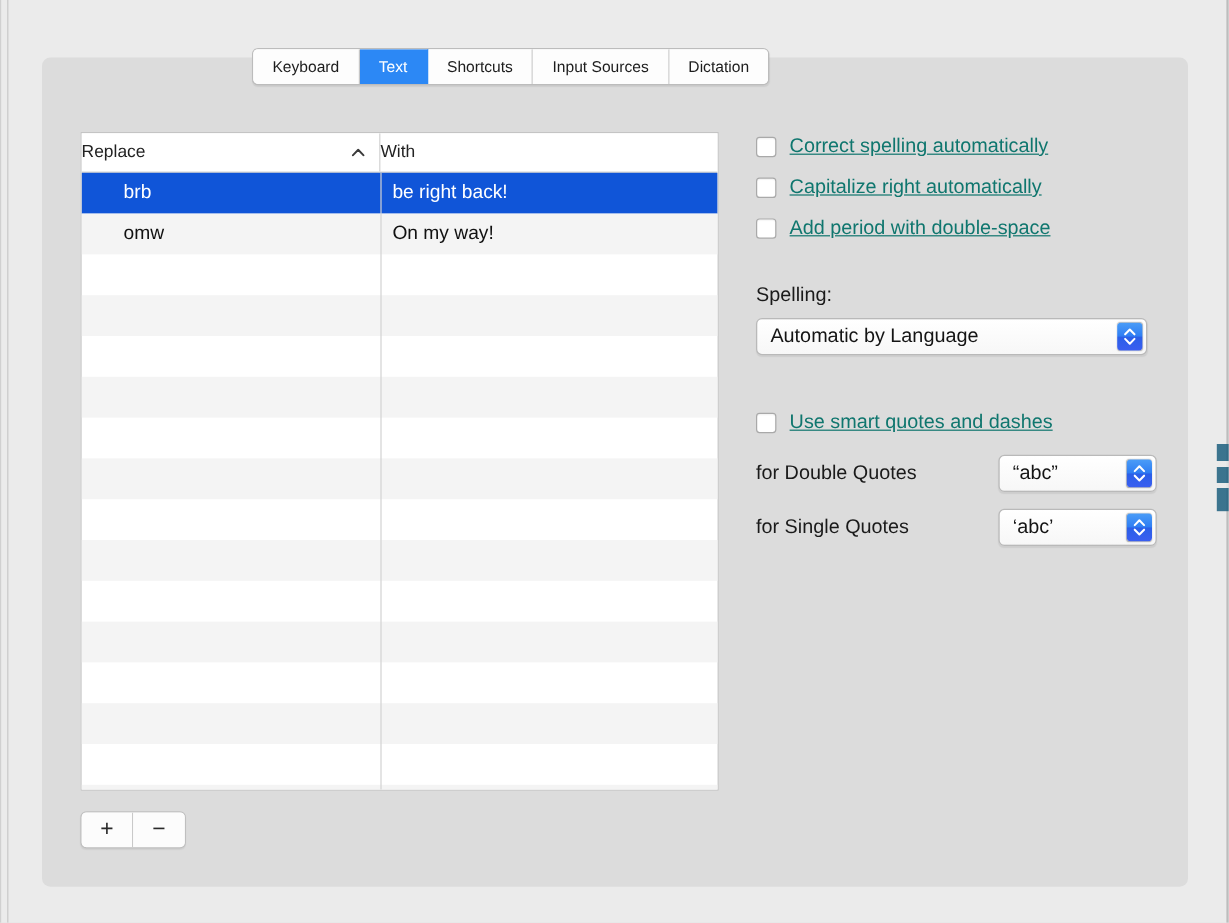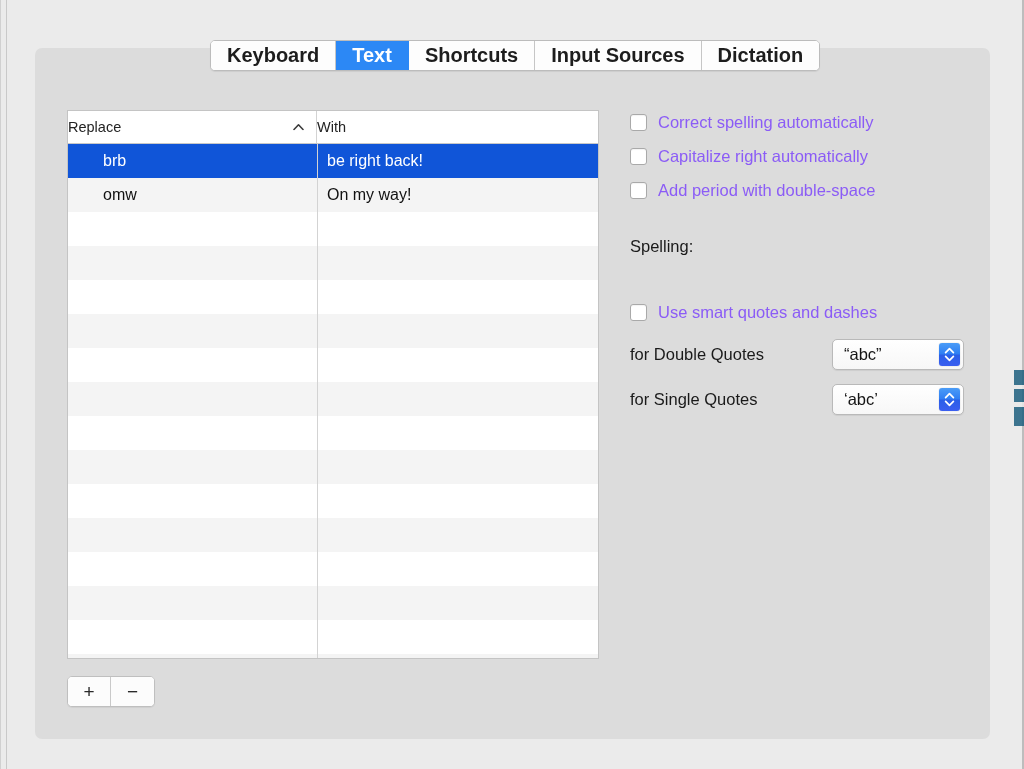--- a/index.html
+++ b/index.html
@@ -74,27 +74,26 @@
     border-radius: 5px;
     box-shadow: 0 1px 1px rgba(0,0,0,.07);
     overflow: hidden;
     z-index: 5;
   }
   .tab {
     display: flex;
     align-items: center;
     justify-content: center;
     padding: 0 16px;
-    font-size: 20px;
+    font-size: 13px;
     color: #1d1d1d;
     border-right: 1px solid #c6c6c6;
     background: #fdfdfd;
     cursor: default;
     white-space: nowrap;
-    font-weight: bold;
   }
   .tab:last-child { border-right: none; }
   .tab.active {
     background: #2c88f5;
     color: #ffffff;
     border-right-color: #2c88f5;
   }
 
   
   .table-wrap {
@@ -204,22 +203,23 @@
     width: 17px; height: 17px;
     border: 1px solid #a9a9a9;
     border-radius: 3px;
     background: #ffffff;
     box-shadow: inset 0 1px 1px rgba(0,0,0,.05);
     flex: 0 0 auto;
     margin-right: 11px;
   }
   .cb-label {
     font-size: 16.5px;
-    color: #8b5cf6;
+    color: #0f766e;
     white-space: nowrap;
+    text-decoration: underline;
   }
 
   .section-label {
     font-size: 16.5px;
     color: #1a1a1a;
     margin-top: 34px;
     margin-bottom: 9px;
   }
 
   
@@ -387,20 +387,29 @@
     <span class="cb-label">Capitalize right automatically</span>
   </div>
 
   <div class="cb-row">
     <span class="checkbox"></span>
     <span class="cb-label">Add period with double-space</span>
   </div>
 
   <div class="section-label">Spelling:</div>
 
+  <div class="popup popup-spelling">
+    <span class="popup-value">Automatic by Language</span>
+    <span class="popup-stepper">
+      <svg width="11" height="17" viewBox="0 0 11 17">
+        <path d="M1.6 6.6 L5.5 2.6 L9.4 6.6" fill="none" stroke="#ffffff" stroke-width="1.7" stroke-linecap="round" stroke-linejoin="round"></path>
+        <path d="M1.6 10.4 L5.5 14.4 L9.4 10.4" fill="none" stroke="#ffffff" stroke-width="1.7" stroke-linecap="round" stroke-linejoin="round"></path>
+      </svg>
+    </span>
+  </div>
 
   <div class="cb-row smartquote-gap">
     <span class="checkbox"></span>
     <span class="cb-label">Use smart quotes and dashes</span>
   </div>
 
   <div class="quote-row">
     <span class="quote-label">for Double Quotes</span>
     <span class="popup popup-quote">
       <span class="popup-value">“abc”</span>

